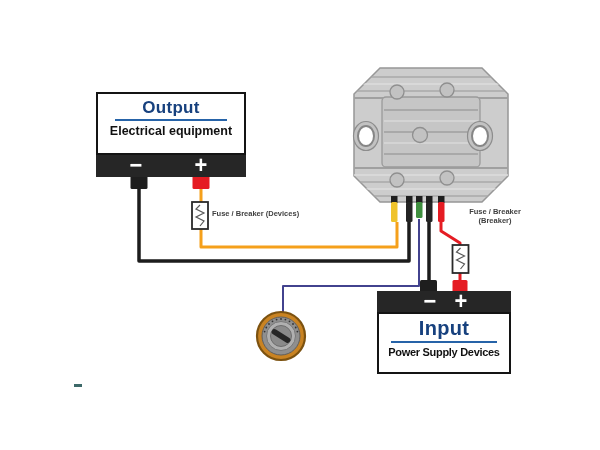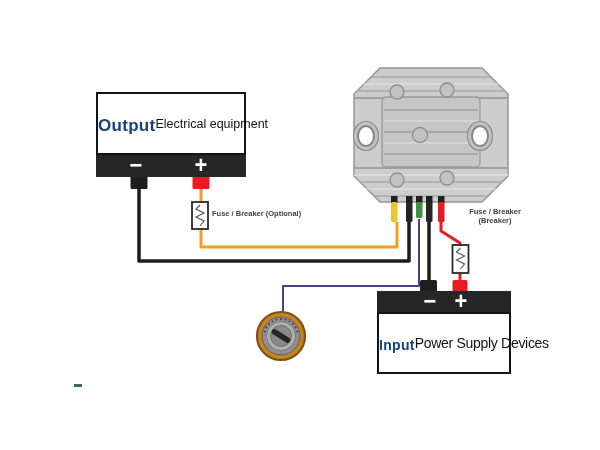--- a/index.html
+++ b/index.html
@@ -4,26 +4,26 @@
 <style>
   html,body{margin:0;padding:0;background:#fff;}
   #stage{
     position:relative;width:600px;height:450px;background:#ffffff;overflow:hidden;
     font-family:"Liberation Sans","DejaVu Sans",sans-serif;
   }
   #wires-svg{position:absolute;left:0;top:0;}
   .box{position:absolute;}
   .box-white{
     background:#ffffff;border:2px solid #141414;box-sizing:border-box;
-    display:flex;flex-direction:row;align-items:center;
+    display:flex;flex-direction:column;align-items:center;
   }
   .box-bar{background:#262626;position:relative;}
   .box-title{color:#17417e;font-weight:bold;font-size:17px;letter-spacing:.3px;}
   .box-underline{height:2px;background:#2663a8;}
-  .box-subtitle{color:#111;font-weight:normal;font-size:12.5px;white-space:nowrap;}
+  .box-subtitle{color:#111;font-weight:bold;font-size:12.5px;white-space:nowrap;}
   .sign{
     position:absolute;top:50%;transform:translate(-50%,-54%) scale(1.15,1.25);
     color:#fff;font-weight:bold;font-size:19px;line-height:1;
   }
   .small-label{
     position:absolute;color:#3f3f3f;font-weight:bold;font-size:7.5px;
     line-height:9px;white-space:nowrap;
   }
   .acc-label{
     position:absolute;color:#4a4a4a;font-weight:bold;font-size:10px;
@@ -149,27 +149,27 @@
       <span class="sign" style="left:105px;">+</span>
     </div>
   </div>
 
   <div class="box" style="left:377px;top:291px;width:134px;">
     <div class="box-bar" style="width:134px;height:21px;">
       <span class="sign" style="left:53px;">−</span>
       <span class="sign" style="left:84px;">+</span>
     </div>
     <div class="box-white" style="width:134px;height:62px;">
-      <div class="box-title" style="margin-top:3px;font-size:14px;">Input</div>
+      <div class="box-title" style="margin-top:3px;font-size:20px;">Input</div>
       <div class="box-underline" style="width:106px;margin:1px 0 3px;"></div>
-      <div class="box-subtitle" style="font-size:14px;letter-spacing:-0.3px;">Power Supply Devices</div>
+      <div class="box-subtitle" style="font-size:11px;letter-spacing:-0.3px;">Power Supply Devices</div>
     </div>
   </div>
 
-  <div class="small-label" style="left:212px;top:209px;">Fuse / Breaker (Optional)</div>
+  <div class="small-label" style="left:212px;top:209px;">Fuse / Breaker (Devices)</div>
 
   <div class="small-label" style="left:462px;top:207px;width:66px;text-align:center;">
     <div>Fuse / Breaker</div>
     <div>(Breaker)</div>
   </div>
 
 
 </div>
 
 </body></html>

